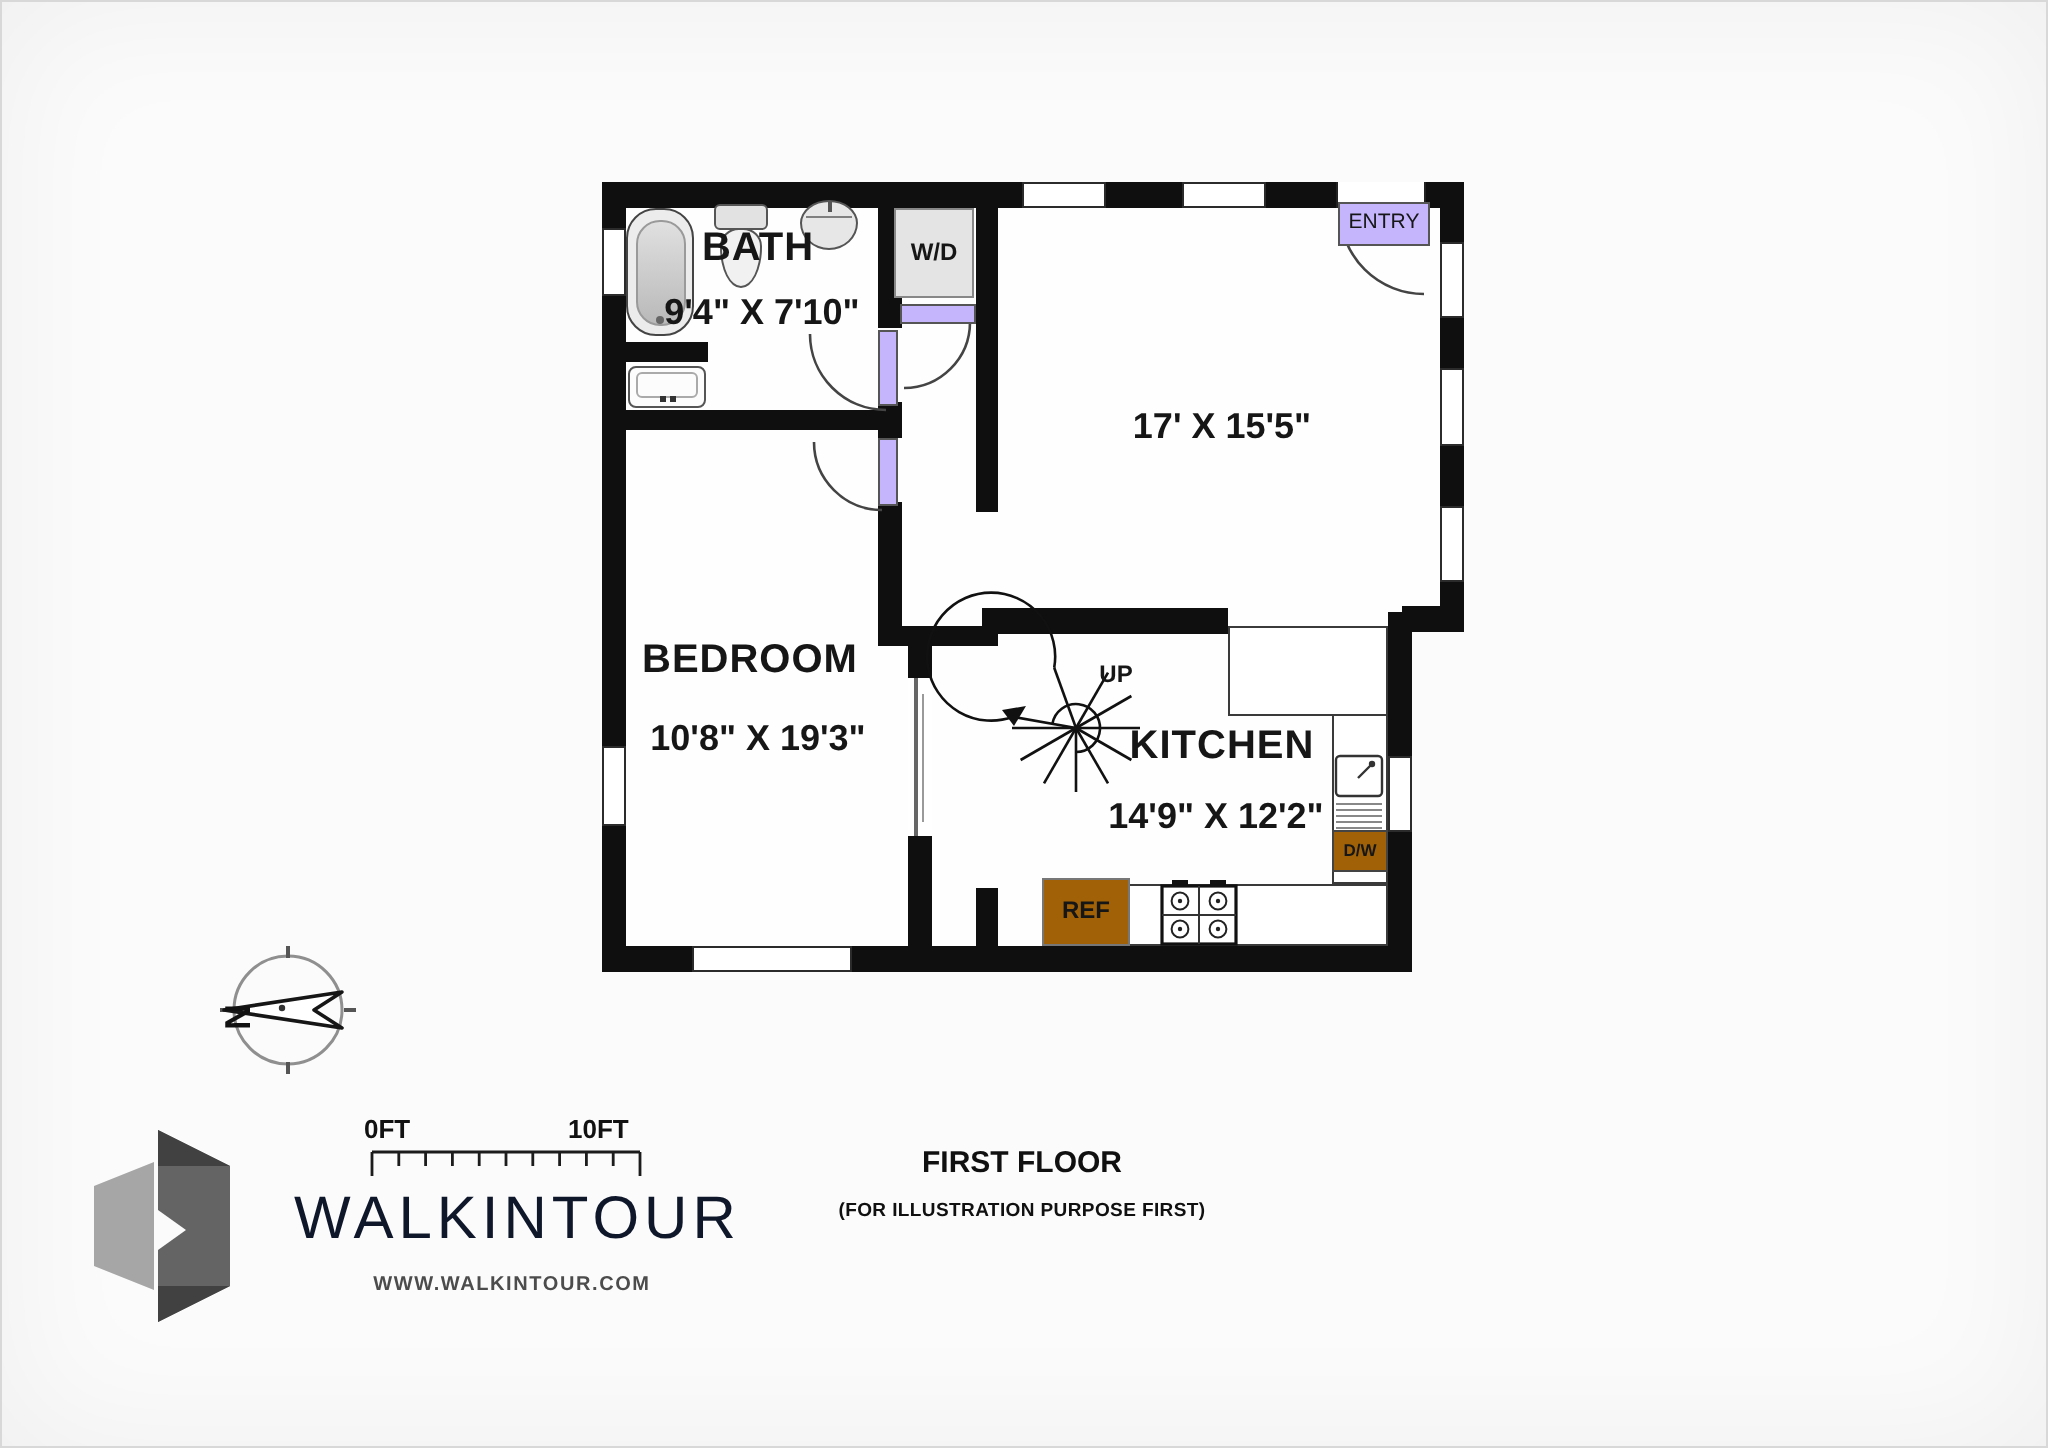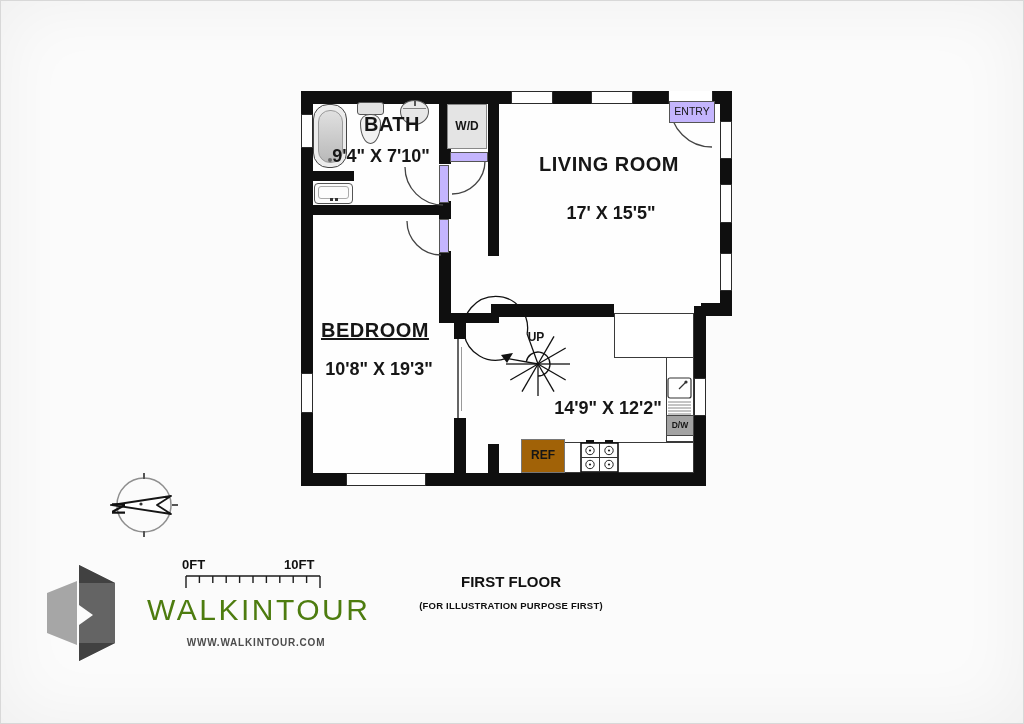--- a/index.html
+++ b/index.html
@@ -16,21 +16,21 @@
   .counter{position:absolute;background:#fff;border:1px solid #3a3a3a;box-sizing:border-box;}
   .lbl{position:absolute;text-align:center;font-weight:bold;color:#161616;line-height:1.1;white-space:nowrap;}
   .room-name{font-size:20px;letter-spacing:.5px;}
   .room-dims{font-size:18px;}
   .appl{position:absolute;box-sizing:border-box;display:flex;align-items:center;justify-content:center;font-weight:bold;}
   svg{position:absolute;overflow:visible;}
   .titleblock{position:absolute;left:400px;top:569px;width:220px;text-align:center;}
   .titleblock div{font-weight:bold;font-size:15px;line-height:23px;color:#101010;}
   .titleblock .disc{font-size:9.5px;line-height:12px;margin-top:7px;letter-spacing:.2px;}
   .brandname{position:absolute;left:146px;top:592px;width:218px;text-align:center;
-             font-size:30px;font-weight:500;color:#4d7c0f;letter-spacing:2.5px;}
+             font-size:30px;font-weight:500;color:#0f172a;letter-spacing:2.5px;}
   .brandsite{position:absolute;left:146px;top:636px;width:218px;text-align:center;
              font-size:10px;font-weight:bold;color:#4c4c4c;letter-spacing:.8px;}
   .scalelbl{position:absolute;font-size:13px;font-weight:bold;color:#111;}
 </style>
 </head>
 <body>
 
 <div class="stage">
 
   <div class="floor" style="left:300px;top:90px;width:431px;height:225px;"></div>
@@ -140,21 +140,21 @@
   <svg style="left:665px;top:375px;" width="28" height="42" viewBox="0 0 28 42">
     <rect x="2" y="2" width="23" height="20" rx="2" fill="#fff" stroke="#333" stroke-width="1.2"></rect>
     <line x1="20" y1="6" x2="13" y2="13" stroke="#333" stroke-width="1.2"></line>
     <circle cx="20" cy="6" r="1.6" fill="#333"></circle>
     <line x1="2" y1="26" x2="25" y2="26" stroke="#888" stroke-width="1"></line>
     <line x1="2" y1="29" x2="25" y2="29" stroke="#888" stroke-width="1"></line>
     <line x1="2" y1="32" x2="25" y2="32" stroke="#888" stroke-width="1"></line>
     <line x1="2" y1="35" x2="25" y2="35" stroke="#888" stroke-width="1"></line>
     <line x1="2" y1="38" x2="25" y2="38" stroke="#888" stroke-width="1"></line>
   </svg>
-  <div class="appl" style="left:665px;top:414px;width:28px;height:21px;background:#a3a3a3;border:1px solid #444;">
+  <div class="appl" style="left:665px;top:414px;width:28px;height:21px;background:#a16207;border:1px solid #444;">
     <span class="lbl" style="position:static;font-size:8.5px;">D/W</span>
   </div>
 
   <svg style="left:497px;top:327px;" width="80" height="76" viewBox="0 0 80 76">
     <g stroke="#111" stroke-width="1.3" fill="none">
       <path d="M 8.5 30.4 A 32 32 0 1 1 29.1 5.9"></path>
       <path d="M 28.2 33.9 A 12 12 0 1 1 40 48"></path>
       <line x1="40" y1="36" x2="8.5" y2="30.4"></line>
       <line x1="40" y1="36" x2="29.1" y2="5.9"></line>
       <line x1="40" y1="36" x2="56" y2="8.3"></line>
@@ -162,28 +162,28 @@
       <line x1="40" y1="36" x2="72" y2="36"></line>
       <line x1="40" y1="36" x2="67.7" y2="52"></line>
       <line x1="40" y1="36" x2="56" y2="63.7"></line>
       <line x1="40" y1="36" x2="40" y2="68"></line>
       <line x1="40" y1="36" x2="24" y2="63.7"></line>
       <line x1="40" y1="36" x2="12.3" y2="52"></line>
       <line x1="40" y1="36" x2="8" y2="36"></line>
     </g>
     <polygon points="3,27 15,25 9,35" fill="#111"></polygon>
   </svg>
-  <div class="lbl" style="left:518px;top:330px;width:34px;font-size:12px;">UP</div>
-
-  <div class="lbl room-name" style="left:321px;top:112px;width:120px;padding-left:10px;">BATH</div>
+  <div class="lbl" style="left:540px;top:330px;width:34px;font-size:12px;">UP</div>
+
+  <div class="lbl room-name" style="left:308px;top:112px;width:120px;padding-left:10px;">BATH</div>
   <div class="lbl room-dims" style="left:310px;top:146px;width:140px;">9'4" X 7'10"</div>
-  <div class="lbl room-name" style="left:528px;top:152px;width:160px;">LIVING ROOM</div>
   <div class="lbl room-dims" style="left:530px;top:203px;width:160px;">17' X 15'5"</div>
-  <div class="lbl room-name" style="left:304px;top:318px;width:140px;text-decoration:underline;">BEDROOM</div>
+  <div class="lbl room-name" style="left:304px;top:318px;width:140px;">BEDROOM</div>
   <div class="lbl room-dims" style="left:298px;top:359px;width:160px;">10'8" X 19'3"</div>
+  <div class="lbl room-name" style="left:530px;top:361px;width:160px;">KITCHEN</div>
   <div class="lbl room-dims" style="left:527px;top:398px;width:160px;">14'9" X 12'2"</div>
 
   <svg style="left:101px;top:466px;" width="84" height="80" viewBox="0 0 84 80">
     <circle cx="42" cy="38" r="27" fill="none" stroke="#8f8f8f" stroke-width="1.5"></circle>
     <line x1="42" y1="6" x2="42" y2="12" stroke="#555" stroke-width="2"></line>
     <line x1="42" y1="64" x2="42" y2="70" stroke="#555" stroke-width="2"></line>
     <line x1="8" y1="38" x2="14" y2="38" stroke="#555" stroke-width="2"></line>
     <line x1="70" y1="38" x2="76" y2="38" stroke="#555" stroke-width="2"></line>
     <path d="M 10 38 L 69 29 L 55 38 L 69 47 Z" fill="#fff" stroke="#161616" stroke-width="1.8" stroke-linejoin="round"></path>
     <circle cx="39" cy="37" r="1.6" fill="#333"></circle>

